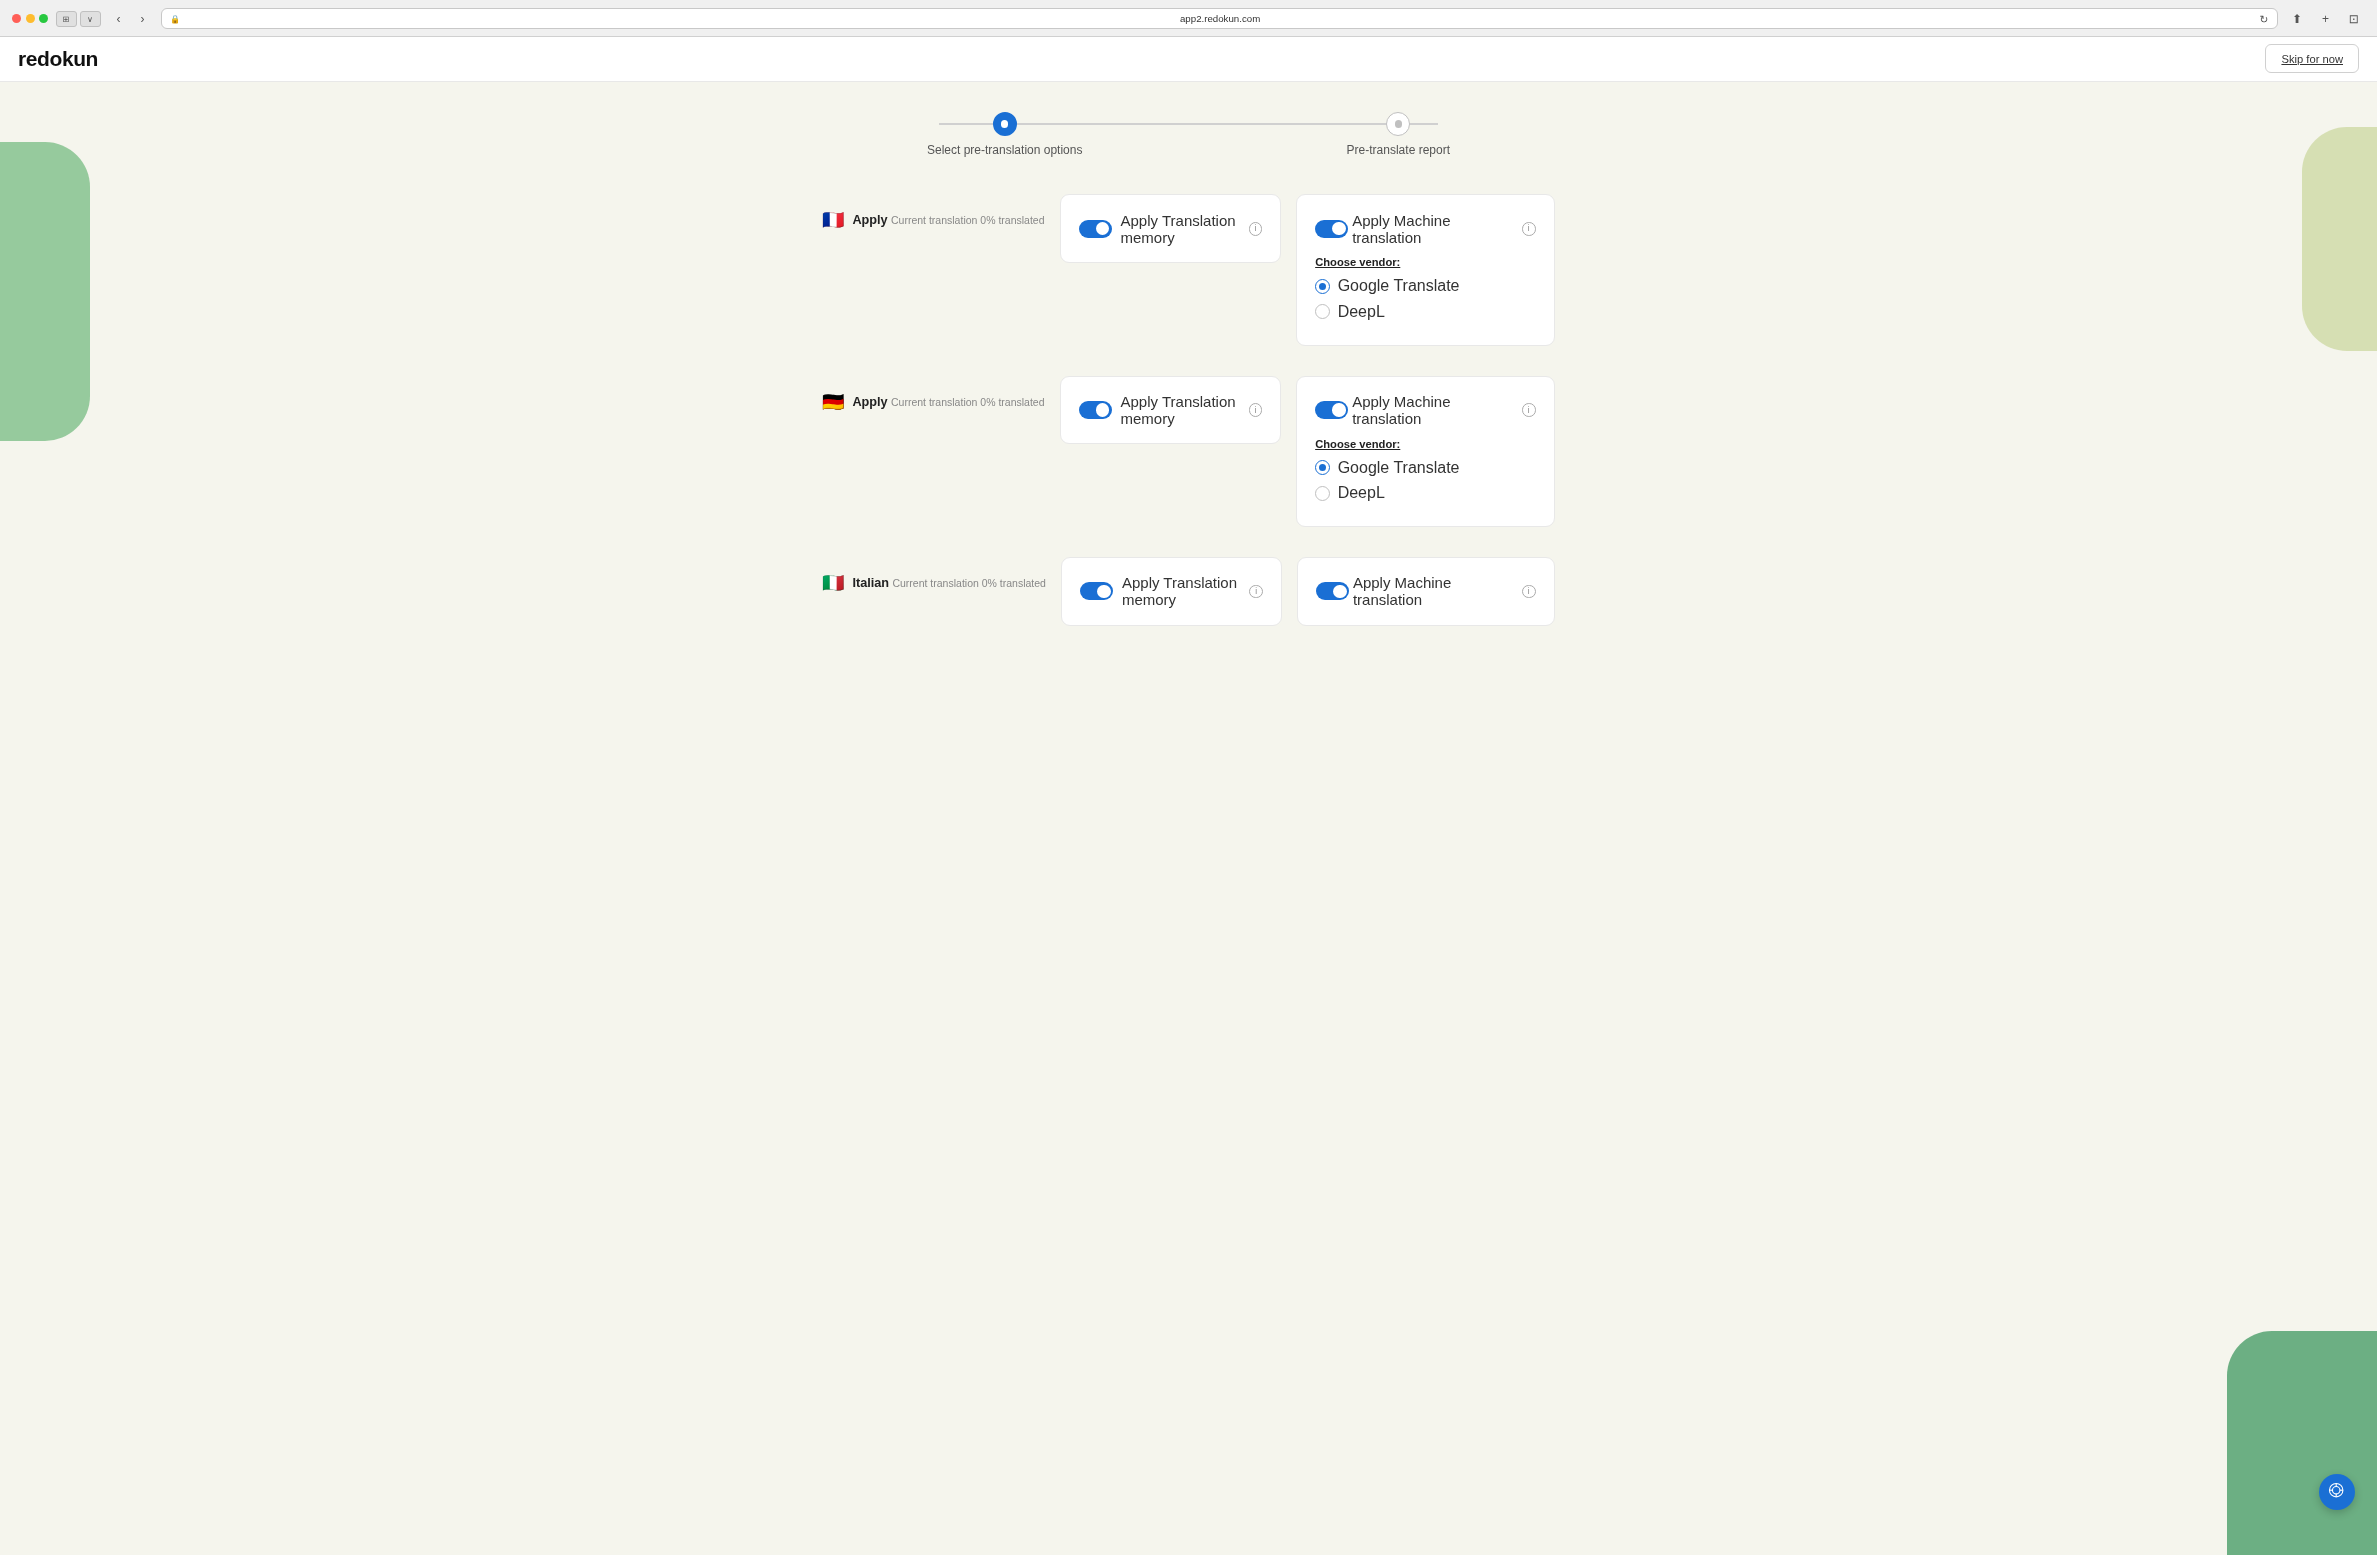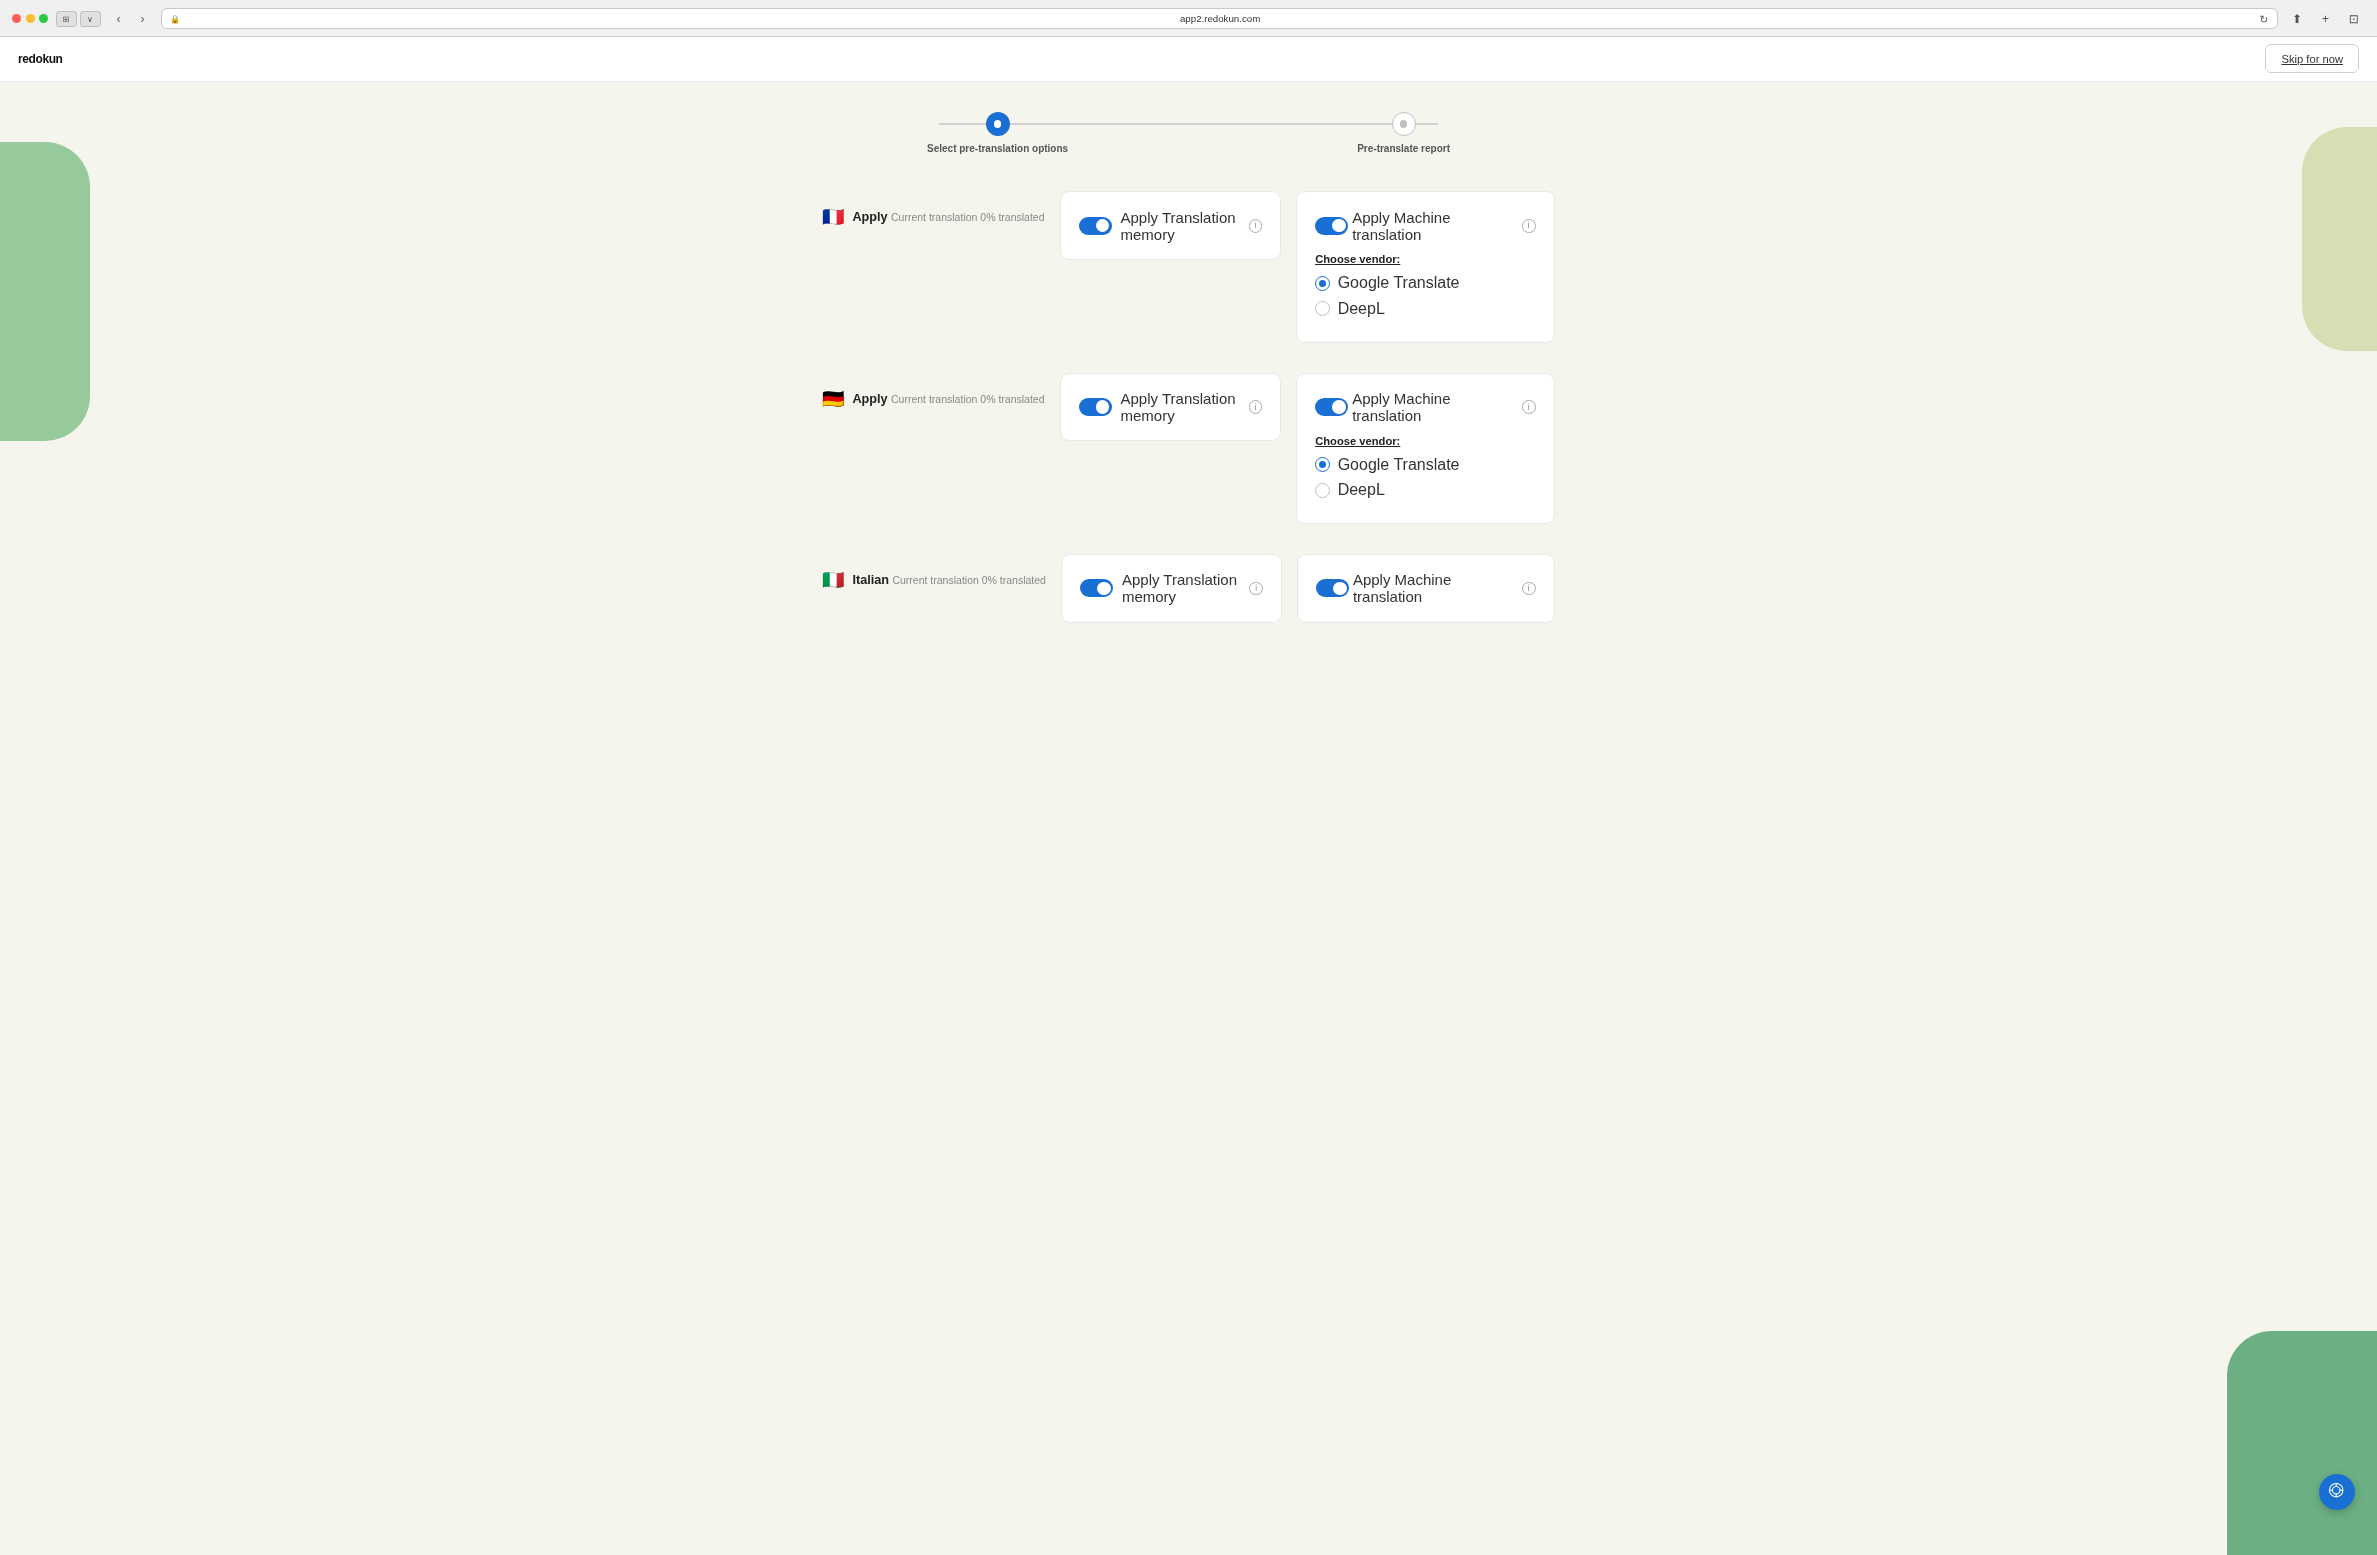--- a/index.html
+++ b/index.html
@@ -76,21 +76,21 @@
     .app-header {
       background: white;
       border-bottom: 0.7px solid #e8e8e8;
       padding: 0 18px;
       height: 45px;
       display: flex;
       align-items: center;
       justify-content: space-between;
     }
     .logo {
-      font-size: 12px;
+      font-size: 21px;
       font-weight: 800;
       color: #111;
       letter-spacing: -0.4px;
     }
     .skip-btn {
       padding: 7.5px 15px;
       background: white;
       border: 0.7px solid #d0d0d0;
       border-radius: 6px;
       font-size: 11.2px;
@@ -173,24 +173,23 @@
       background: white;
       border: 1.5px solid #c0c0c0;
     }
     .step-circle.inactive::after {
       content: '';
       width: 7.5px; height: 7.5px;
       background: #c0c0c0;
       border-radius: 50%;
     }
     .step-label {
-      font-size: 10px;
+      font-size: 12px;
       color: #555;
       text-align: right;
-      font-weight: bold;
     }
 
     
     .language-row {
       display: flex;
       align-items: flex-start;
       gap: 15px;
       margin-bottom: 30px;
     }
     .language-info {

